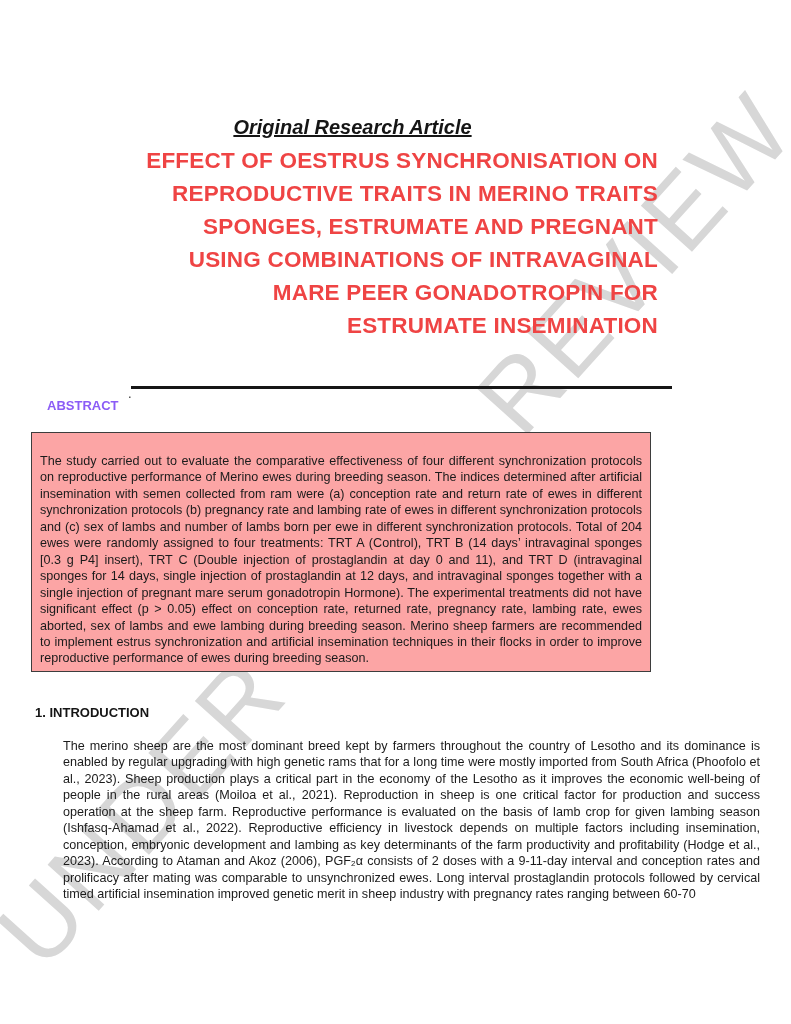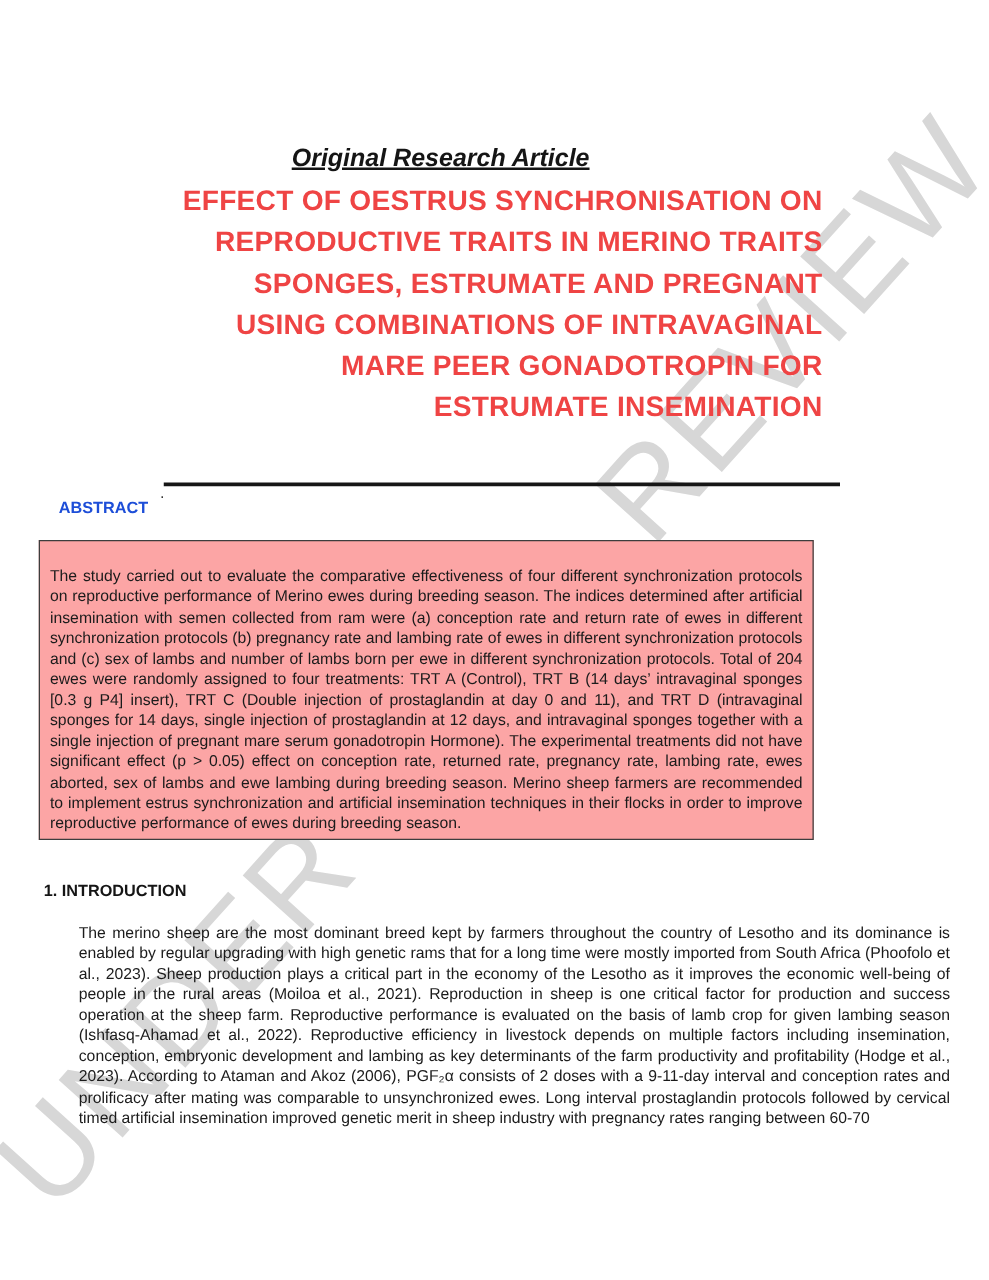--- a/index.html
+++ b/index.html
@@ -68,21 +68,21 @@
     top: 386px;
     font-size: 13px;
     color: #333;
   }
   .abstract-heading {
     position: absolute;
     left: 47px;
     top: 398px;
     font-size: 13px;
     font-weight: bold;
-    color: #1d4ed8;
+    color: #8b5cf6;
   }
   .abstract-box {
     position: absolute;
     left: 31px;
     top: 432px;
     width: 602px;
     height: 198px;
     background: #fca5a5;
     border: 1.5px solid #3d3d3d;
     padding: 20px 8px;

